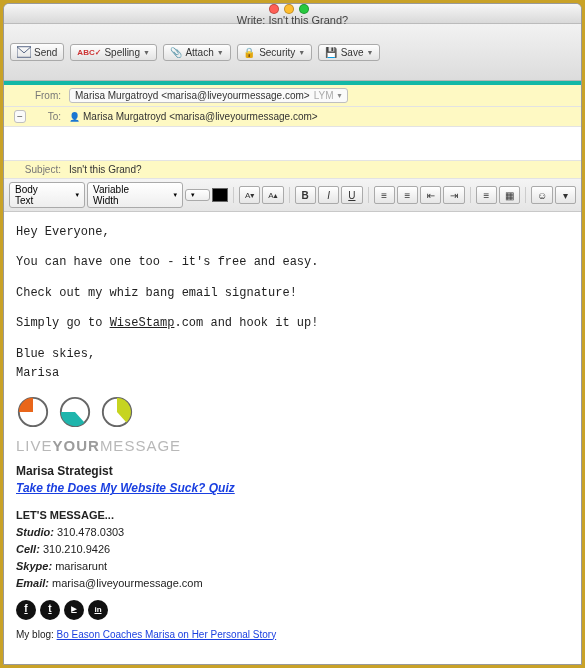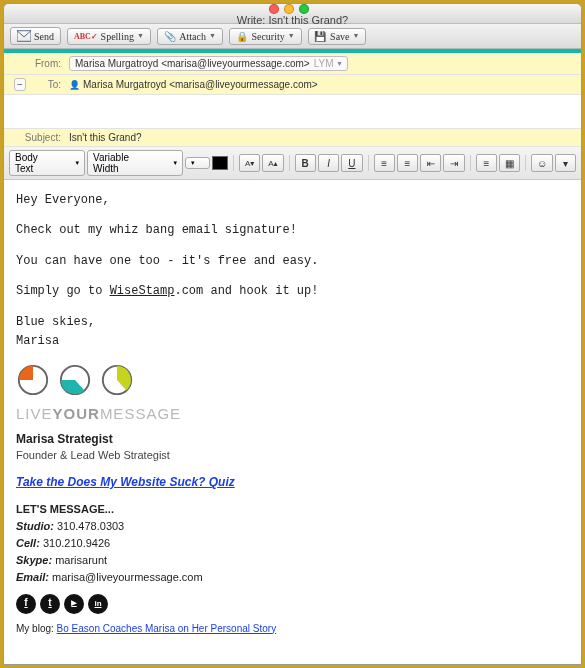--- a/index.html
+++ b/index.html
@@ -29,26 +29,25 @@
   padding: 0 6px;
   border-bottom: 1px solid #bbb;
   flex-direction: column;
 }
 .traffic { display: flex; gap: 5px; margin-right: 8px; }
 .traffic span { width: 10px; height: 10px; border-radius: 50%; border: 0.5px solid rgba(0,0,0,.25);}
 .t-red { background: #ff5f56;} .t-yel{background:#ffbd2e;} .t-grn{background:#27c93f;}
 .title { flex:1;text-align:center;font-size:11px;color:#444;}
 .toolbar {
   background: linear-gradient(#f2f2f2,#dcdcdc);
-  padding: 3px 6px;
+  padding: 19px 6px;
   display:flex;
   gap:6px;
   border-bottom:1px solid #b7b7b7;
   align-items:center;
-  font-family:Liberation Serif, serif;
 }
 .tbtn {
   background: linear-gradient(#fefefe,#e3e3e3);
   border:1px solid #aaa;
   border-radius:3px;
   padding:2px 6px;
   font-size:10px;
   display:flex;
   align-items:center;
   gap:3px;
@@ -191,22 +190,22 @@
     <div class="vbar"></div>
     <div class="fbtn">≡</div>
     <div class="fbtn">▦</div>
     <div class="vbar"></div>
     <div class="fbtn">☺</div>
     <div class="fbtn">▾</div>
   </div>
 
   <div class="body-area">
     <p>Hey Everyone,</p>
+    <p>You can have one too - it's free and easy.</p>
     <p>Check out my whiz bang email signature!</p>
-    <p>You can have one too - it's free and easy.</p>
     <p>
       <span>Simply go to </span><a href="#" style="color:#222;">WiseStamp</a><span>.com and hook it up!</span>
     </p>
     <p style="margin-bottom:2px;"><span>Blue skies,</span></p>
     <p>Marisa</p>
 
     <div class="sig-logo">
       <svg class="pie" viewBox="0 0 36 36">
           <circle cx="18" cy="18" r="15" fill="none" stroke="#666" stroke-width="2"></circle>
           <path d="M18 18 L18 3 A15 15 0 0 0 3 18 Z" fill="#e9661a"></path>
@@ -217,21 +216,20 @@
         </svg>
       <svg class="pie" viewBox="0 0 36 36">
           <circle cx="18" cy="18" r="15" fill="none" stroke="#666" stroke-width="2"></circle>
           <path d="M18 18 L28 29 A15 15 0 0 0 18 3 Z" fill="#c6d420"></path>
         </svg>
     </div>
     <div class="brand">
       <span>LIVE</span><span class="bold">YOUR</span><span>MESSAGE</span>
     </div>
     <div class="sig-name">Marisa Strategist</div>
-    <div class="sig-role">Founder &amp; Lead Web Strategist</div>
     <a href="#" class="link">Take the Does My Website Suck? Quiz</a>
 
     <div class="connect">
       <div class="h">LET'S MESSAGE...</div>
       <div><b>Studio:</b> <span>310.478.0303</span></div>
       <div><b>Cell:</b> <span>310.210.9426</span></div>
       <div><b>Skype:</b> <span>marisarunt</span></div>
       <div><b>Email:</b> <span>marisa@liveyourmessage.com</span></div>
     </div>
 

